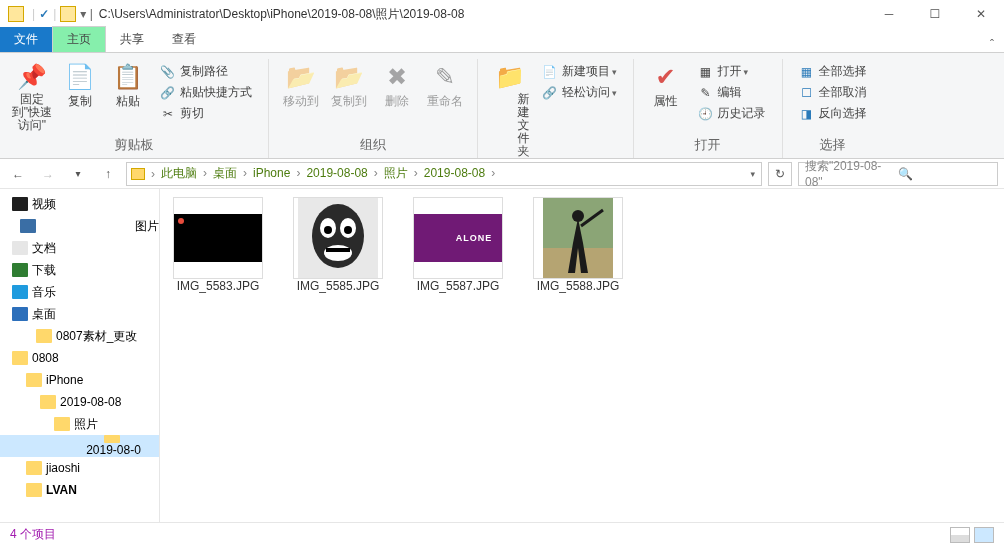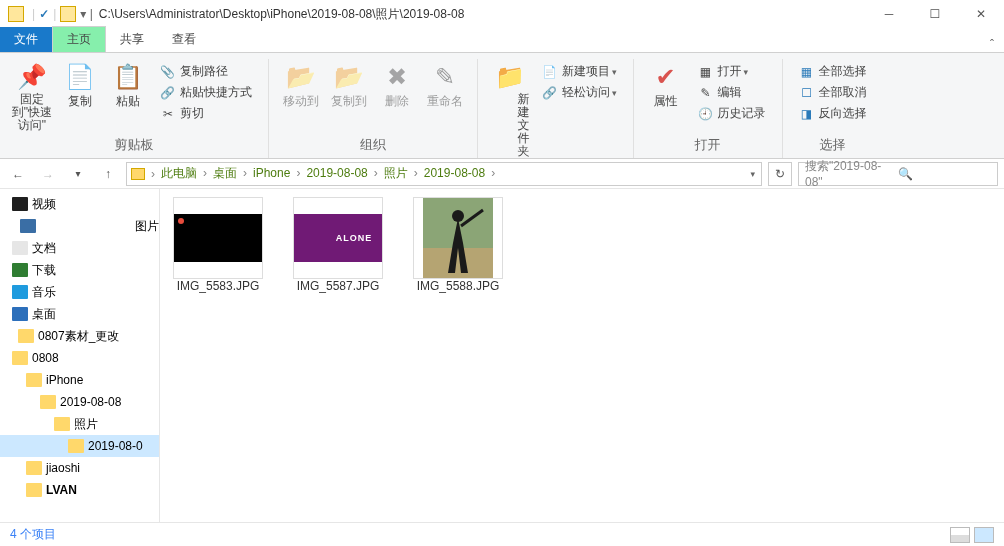--- a/index.html
+++ b/index.html
@@ -38,21 +38,21 @@
 .search span{flex:1;}
 .body{flex:1;display:flex;overflow:hidden;}
 .nav{width:160px;border-right:1px solid #e6e6e6;overflow-y:auto;padding-top:4px;}
 .nitem{display:flex;align-items:center;height:22px;padding-left:12px;cursor:pointer;}
 .nitem.sel{background:#cce8ff;}
 .nic{width:16px;height:14px;margin-right:4px;border-radius:1px;}
 .content{flex:1;padding:8px;display:flex;flex-wrap:wrap;align-content:flex-start;gap:28px 20px;}
 .fitem{width:100px;display:flex;flex-direction:column;align-items:center;cursor:pointer;}
 .thumb{width:90px;height:82px;border:1px solid #ddd;display:flex;align-items:center;justify-content:center;overflow:hidden;background:#fff;}
 .fname{text-align:center;color:#333;white-space:nowrap;}
-.status{height:24px;border-top:1px solid #e6e6e6;display:flex;align-items:center;padding:0 10px;color:#3b82f6;}
+.status{height:24px;border-top:1px solid #e6e6e6;display:flex;align-items:center;padding:0 10px;color:#a21caf;}
 .status .sp{flex:1;}
 .viewic{width:20px;height:16px;margin-left:4px;border:1px solid #bbb;cursor:pointer;}
 .tri{font-size:9px;color:#666;margin-left:2px;}
 </style>
 </head>
 <body>
 
 <div class="titlebar">
   <div class="tb-icon"></div>
   <span class="tb-sep">|</span>
@@ -236,61 +236,76 @@
         <span>下载</span>
       </div>
       <div class="nitem" style="padding-left: 12px;">
         <span class="nic" style="background: rgb(31, 155, 222);"></span>
         <span>音乐</span>
       </div>
       <div class="nitem" style="padding-left: 12px;">
         <span class="nic" style="background: rgb(44, 111, 187);"></span>
         <span>桌面</span>
       </div>
-      <div class="nitem" style="padding-left: 18px;">
+      <div class="nitem" style="padding-left: 36px;">
         <span class="nic" style="background: rgb(255, 216, 107);"></span>
         <span>0807素材_更改</span>
       </div>
       <div class="nitem" style="">
         <span class="nic" style="background: rgb(255, 216, 107);"></span>
         <span>0808</span>
       </div>
       <div class="nitem" style="padding-left: 26px;">
         <span class="nic" style="background: rgb(255, 216, 107);"></span>
         <span>iPhone</span>
       </div>
       <div class="nitem" style="padding-left: 40px;">
         <span class="nic" style="background: rgb(255, 216, 107);"></span>
         <span>2019-08-08</span>
       </div>
       <div class="nitem" style="padding-left: 54px;">
         <span class="nic" style="background: rgb(255, 216, 107);"></span>
         <span>照片</span>
       </div>
-      <div class="nitem sel" style="padding-left: 68px;">
+      <div class="nitem sel" style="padding-left: 68px; flex-direction: column;">
         <span class="nic" style="background: rgb(255, 216, 107);"></span>
         <span>2019-08-0</span>
       </div>
       <div class="nitem" style="padding-left: 26px;">
         <span class="nic" style="background: rgb(255, 216, 107);"></span>
         <span>jiaoshi</span>
       </div>
       <div class="nitem" style="padding-left: 26px; font-weight: bold;">
         <span class="nic" style="background: rgb(255, 216, 107);"></span>
         <span>LVAN</span>
       </div>
     </div>
   <div class="content" id="content">
       <div class="fitem">
         <div class="thumb">
           <div style="width:88px;height:48px;background:#000;position:relative;">
             <div style="position:absolute;top:4px;left:4px;width:6px;height:6px;background:#e74c3c;border-radius:50%;"></div>
           </div>
         </div>
         <div class="fname">IMG_5583.JPG</div>
+      </div>
+      <div class="fitem">
+        <div class="thumb">
+          <svg width="80" height="80" viewBox="0 0 80 80">
+            <rect width="80" height="80" fill="#e8e8e8"></rect>
+            <ellipse cx="40" cy="38" rx="26" ry="32" fill="#2a2a2a"></ellipse>
+            <ellipse cx="30" cy="30" rx="8" ry="10" fill="#fff"></ellipse>
+            <ellipse cx="50" cy="30" rx="8" ry="10" fill="#fff"></ellipse>
+            <circle cx="30" cy="32" r="4" fill="#000"></circle>
+            <circle cx="50" cy="32" r="4" fill="#000"></circle>
+            <ellipse cx="40" cy="55" rx="14" ry="8" fill="#fff"></ellipse>
+            <rect x="28" y="50" width="24" height="4" fill="#000"></rect>
+          </svg>
+        </div>
+        <div class="fname">IMG_5585.JPG</div>
       </div>
       <div class="fitem">
         <div class="thumb">
           <div style="width:88px;height:48px;background:#701a75;color:#fff;display:flex;align-items:center;justify-content:center;font-size:9px;font-weight:bold;letter-spacing:1px;padding-left:32px;">ALONE</div>
         </div>
         <div class="fname">IMG_5587.JPG</div>
       </div>
       <div class="fitem">
         <div class="thumb">
           <svg width="70" height="80" viewBox="0 0 70 80">

